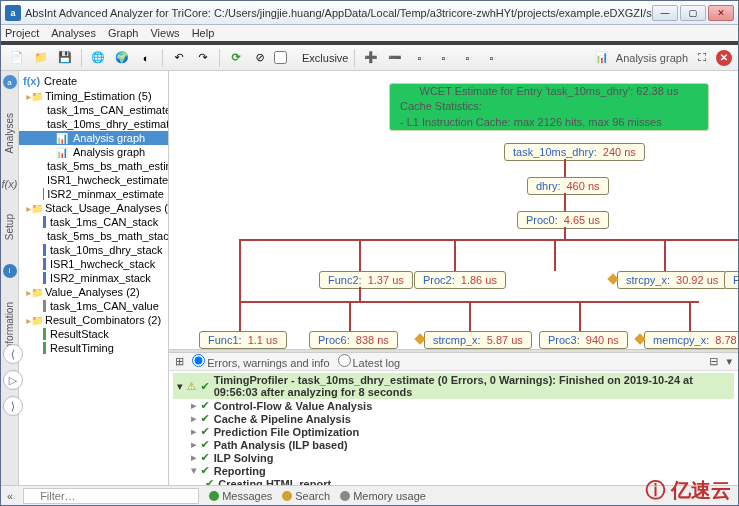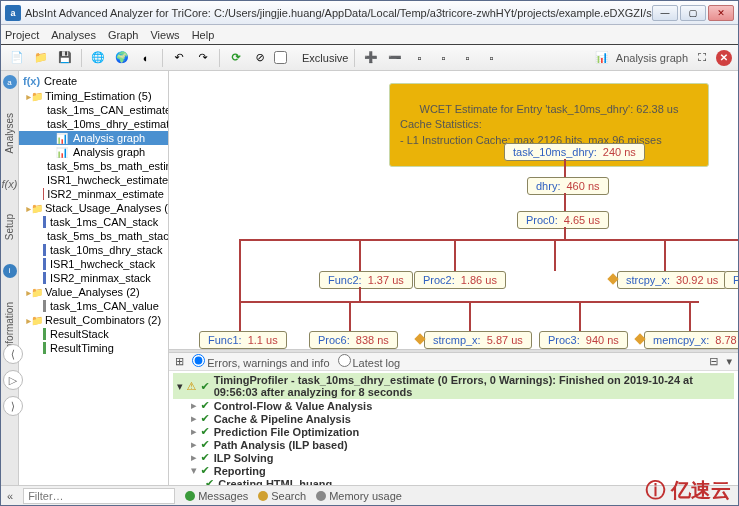--- a/index.html
+++ b/index.html
@@ -4,21 +4,21 @@
 <style>
 * { margin:0; padding:0; box-sizing:border-box; font-family:'Segoe UI',Tahoma,sans-serif; font-size:11px; }
 body { background:#f0f0f0; width:739px; height:506px; overflow:hidden; position:relative; }
 .window { width:739px; height:506px; background:#fff; border:1px solid #5a6b8c; display:flex; flex-direction:column; }
 .titlebar { height:24px; background:linear-gradient(#fdfdfe,#e6ecf5); border-bottom:1px solid #b0b8c8; display:flex; align-items:center; padding:0 4px; }
 .ti { width:16px; height:16px; background:#2a6fb5; border-radius:2px; margin-right:4px; display:flex; align-items:center; justify-content:center; color:#fff; font-size:9px; font-weight:bold; }
 .title { flex:1; color:#333; font-size:11px; white-space:nowrap; overflow:hidden; }
 .winbtns { display:flex; gap:2px; }
 .winbtn { width:26px; height:16px; background:linear-gradient(#f5f8fc,#d8e2f0); border:1px solid #a8b5c8; border-radius:2px; display:flex; align-items:center; justify-content:center; font-size:9px; cursor:pointer; }
 .winbtn.close { background:linear-gradient(#f5c0c0,#e89090); border-color:#c07070; color:#800; }
-.menubar { height:20px; background:#f5f5f5; border-bottom:1px solid #404040; display:flex; align-items:center; padding:0 4px; gap:12px; }
+.menubar { height:20px; background:#f5f5f5; border-bottom:4px solid #404040; display:flex; align-items:center; padding:0 4px; gap:12px; }
 .menubar span { color:#333; cursor:pointer; }
 .toolbar { height:26px; background:linear-gradient(#fafafa,#ececec); border-bottom:1px solid #ccc; display:flex; align-items:center; padding:0 6px; gap:4px; }
 .tbtn { width:20px; height:20px; border-radius:3px; display:flex; align-items:center; justify-content:center; cursor:pointer; }
 .sep { width:1px; height:18px; background:#ccc; margin:0 2px; }
 .excl { display:flex; align-items:center; gap:15px; color:#333; }
 .tbspacer { flex:1; }
 .main { flex:1; display:flex; overflow:hidden; }
 .sidetabs { width:18px; background:#e8e8e8; border-right:1px solid #ccc; display:flex; flex-direction:column; align-items:center; padding-top:4px; gap:20px; }
 .sidetab { writing-mode:vertical-rl; transform:rotate(180deg); font-size:10px; color:#555; cursor:pointer; padding:4px 0; }
 .sidetab.ico { writing-mode:initial; transform:none; width:14px; height:14px; border-radius:7px; background:#4a90d0; color:#fff; font-size:8px; display:flex; align-items:center; justify-content:center; }
@@ -33,42 +33,42 @@
 .tico.fold { color:#d4a850; }
 .tico.bar { width:3px; height:12px; }
 .tico.r { background:#c05050; }
 .tico.b { background:#5070c0; }
 .tico.g { background:#50a050; }
 .tico.gr { background:#888; }
 .content { flex:1; display:flex; flex-direction:column; overflow:hidden; }
 .ghlabel { color:#555; }
 .ghclose { width:16px; height:16px; border-radius:8px; background:#d04040; color:#fff; display:flex; align-items:center; justify-content:center; font-weight:bold; cursor:pointer; font-size:10px; }
 .graph { flex:1; background:#fff; position:relative; overflow:hidden; }
-.wcet { position:absolute; top:12px; left:220px; width:320px; background:#eab308; border:1px solid #c8d8a8; border-radius:3px; padding:18px 10px; font-size:10px; color:#555; line-height:1.4; }
+.wcet { position:absolute; top:12px; left:220px; width:320px; background:#22c55e; border:1px solid #c8d8a8; border-radius:3px; padding:0 10px; font-size:10px; color:#555; line-height:1.4; }
 .wcet .t1 { text-align:center; }
 .node { position:absolute; background:#fffde8; border:1px solid #8a8560; border-radius:3px; padding:2px 8px; font-family:monospace; font-size:10px; white-space:nowrap; }
 .node .nm { color:#3060c0; }
 .node .vl { color:#c04040; }
 .edge { position:absolute; background:#b04040; }
 .dia { position:absolute; width:8px; height:8px; background:#e0a030; transform:rotate(45deg); }
 .navbtns { position:absolute; left:3px; bottom:90px; display:flex; flex-direction:column; gap:6px; }
 .navbtn { width:20px; height:20px; border:1px solid #bbb; border-radius:10px; background:#fff; display:flex; align-items:center; justify-content:center; color:#666; cursor:pointer; font-size:11px; }
 .splitter { height:4px; background:#e0e0e0; border-top:1px solid #ccc; border-bottom:1px solid #ccc; cursor:row-resize; }
 .logpane { height:132px; background:#fff; display:flex; flex-direction:column; }
 .logtop { height:18px; background:#f5f5f5; border-bottom:1px solid #ddd; display:flex; align-items:center; padding:0 6px; gap:8px; font-size:10px; color:#555; }
 .logtop input[type=radio]{ margin-right:2px; }
 .logbody { flex:1; overflow:auto; padding:2px 4px; font-family:monospace; font-size:10px; }
 .loghdr { background:#d8f0c8; padding:1px 4px; color:#333; display:flex; align-items:center; gap:4px; }
 .loghdr .ok{color:#2a8a2a;} .loghdr .warn{color:#d09000;}
 .logline { padding:0 4px 0 18px; color:#333; display:flex; align-items:center; gap:4px; }
 .logline .chev { color:#888; }
 .logline .ck { color:#2a8a2a; }
 .logline.nested { padding-left:32px; }
 .bottombar { height:20px; background:#f0f0f0; border-top:1px solid #ccc; display:flex; align-items:center; padding:0 6px; gap:10px; font-size:10px; color:#555; }
-.filter { flex:0 0 140px; border:1px solid #ccc; height:16px; padding:0 4px; background:#fff; }
+.filter { flex:0 0 140px; border:1px solid #ccc; height:16px; padding:0 16px; background:#fff; }
 .bbitem { display:flex; align-items:center; gap:3px; }
 .bbico { width:10px; height:10px; border-radius:5px; }
 .watermark { position:absolute; right:10px; bottom:30px; font-size:20px; color:rgba(100,100,100,0.3); font-weight:bold; pointer-events:none; }
 .logo2 { position:absolute; right:8px; bottom:2px; font-size:20px; color:#c03030; font-weight:bold; pointer-events:none; }
 </style>
 </head>
 <body>
 
 <div class="window">
   <div class="titlebar">
@@ -297,21 +297,21 @@
               <span class="ck">✔</span>
               <b>ILP Solving</b>
             </div>
           <div class="logline">
               <span class="chev">▾</span>
               <span class="ck">✔</span>
               <b>Reporting</b>
             </div>
           <div class="logline nested">
               <span class="ck">✔</span>
-              <b>Creating HTML huang</b>
+              <b>Creating HTML report</b>
             </div>
 
         </div>
       </div>
     </div>
   </div>
 
   <div class="navbtns">
     <div class="navbtn">⟨</div>
     <div class="navbtn">▷</div>

